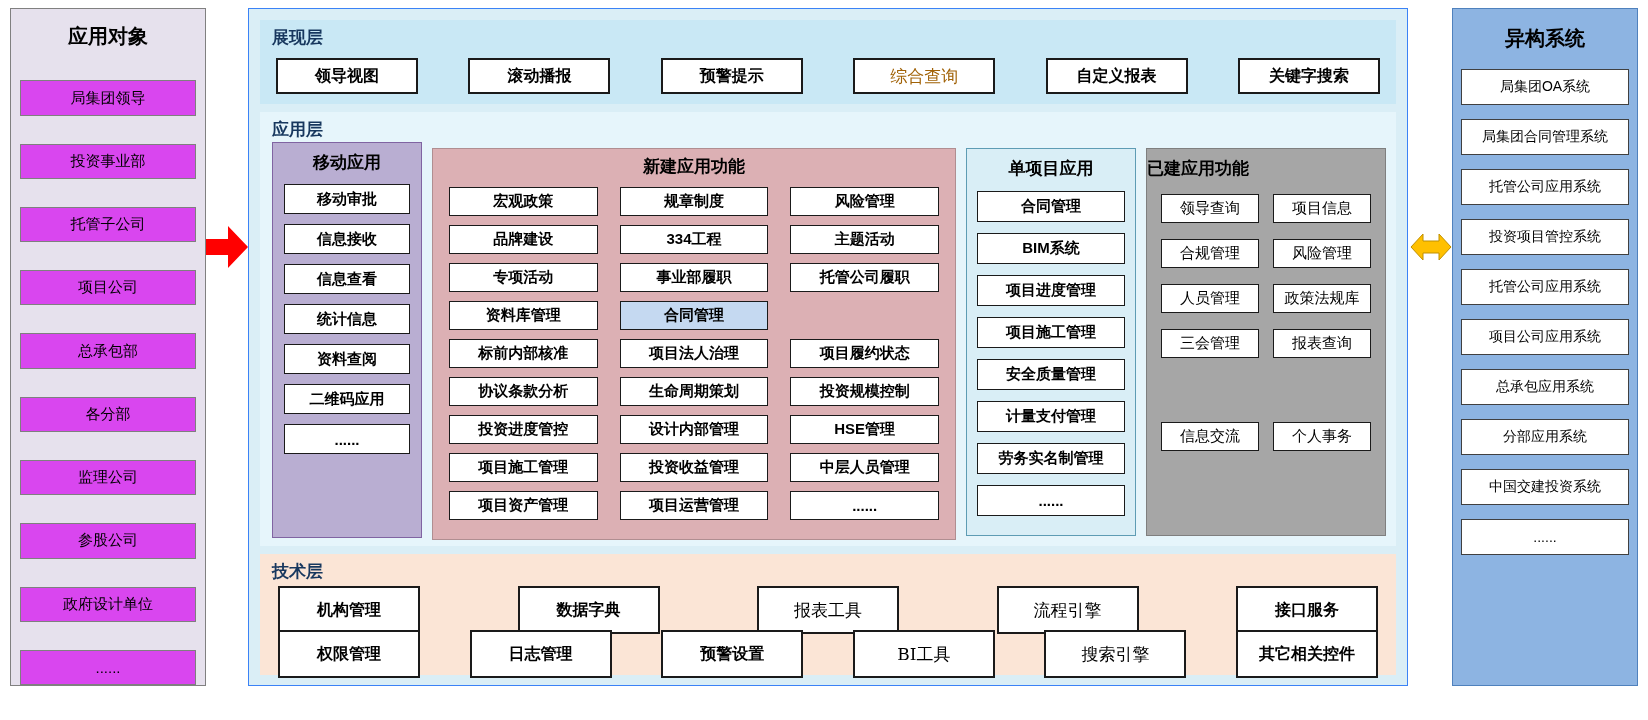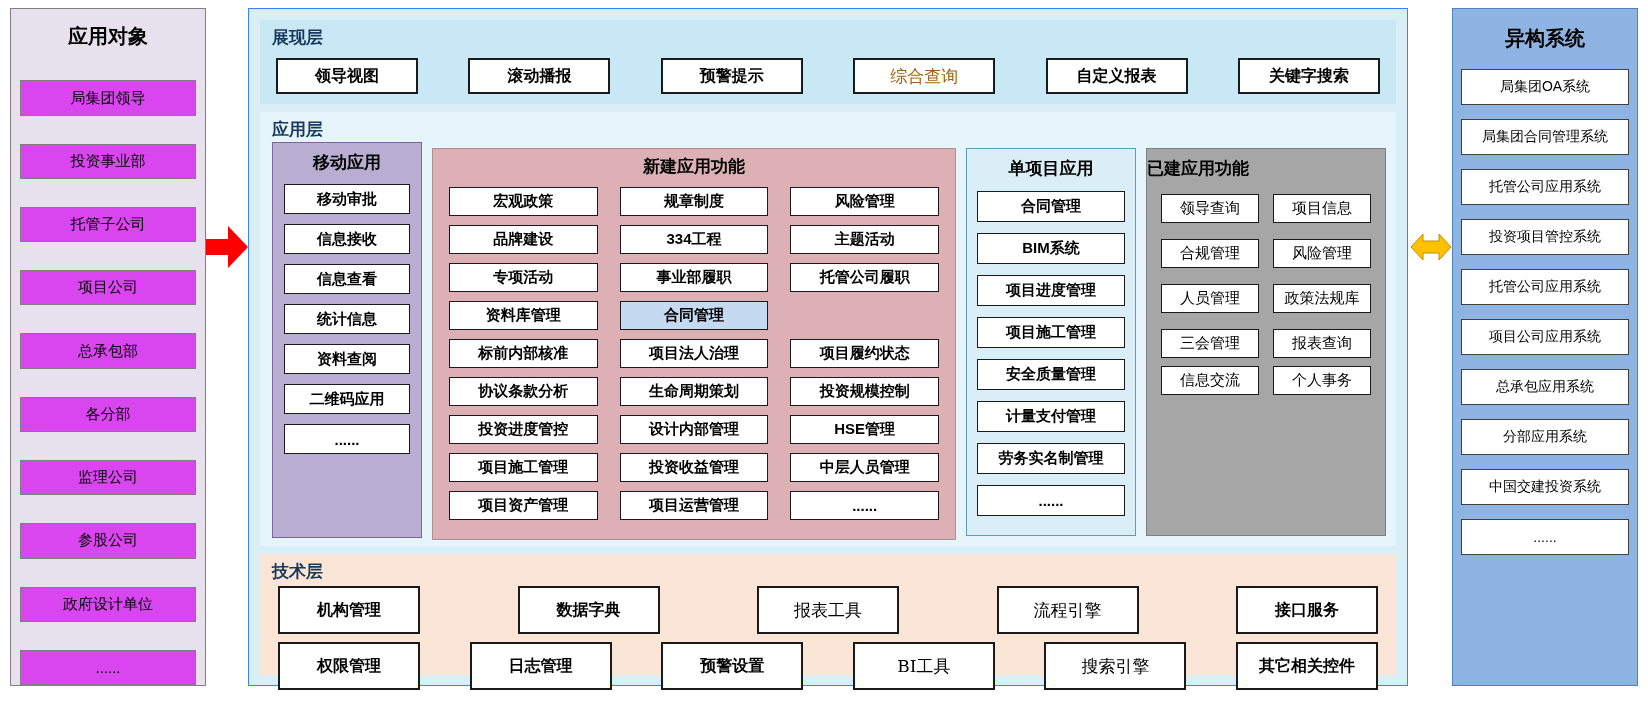--- a/index.html
+++ b/index.html
@@ -51,28 +51,28 @@
 
   .single-box { position:absolute; left:706px; top:36px; width:170px; height:388px;
     background:#D9EEF6; border:1px solid #5E9CB4; display:flex; flex-direction:column; align-items:center; }
   .single-item { width:148px; height:31px; background:#ffffff; border:1px solid #1a1a1a;
     display:flex; align-items:center; justify-content:center; font-size:15px; font-weight:600; margin-top:11px; }
 
   .built-box { position:absolute; left:886px; top:36px; width:240px; height:388px;
     background:#A6A6A6; border:1px solid #7F7F7F; }
   .built-title { text-align:left; font-size:17px; font-weight:bold; padding-top:8px; }
   .built-grid { display:grid; grid-template-columns:1fr 1fr; column-gap:14px; row-gap:16px; padding:14px 14px 0; }
-  .built-grid.bottom { padding-top:8px; }
+  .built-grid.bottom { padding-top:8px; margin-top:56px; }
   .built-cell { height:29px; background:#ffffff; border:1px solid #1a1a1a;
     display:flex; align-items:center; justify-content:center; font-size:15px; }
 
   .technology { left:11px; top:545px; width:1136px; height:121px; background:#FBE5D6;padding-left:20px; }
   .tech-row { position:absolute; left:0; right:0; display:flex; justify-content:space-between; padding:0 18px; }
   .tech-row.r1 { top:32px; }
-  .tech-row.r2 { top:88px; }
+  .tech-row.r2 { top:76px; }
   .tech-btn { width:142px; height:48px; background:#ffffff; border:2px solid #1a1a1a;
     display:flex; align-items:center; justify-content:center; font-size:16px; font-weight:bold; }
   .tech-btn.kai { font-family:"DejaVu Serif","Liberation Serif",serif; font-weight:normal; font-size:17px; }
 
   
   .red-arrow { position:absolute; left:206px; top:224px; }
   .yellow-arrow { position:absolute; left:1410px; top:227px; }
 </style>
 </head>
 <body>

